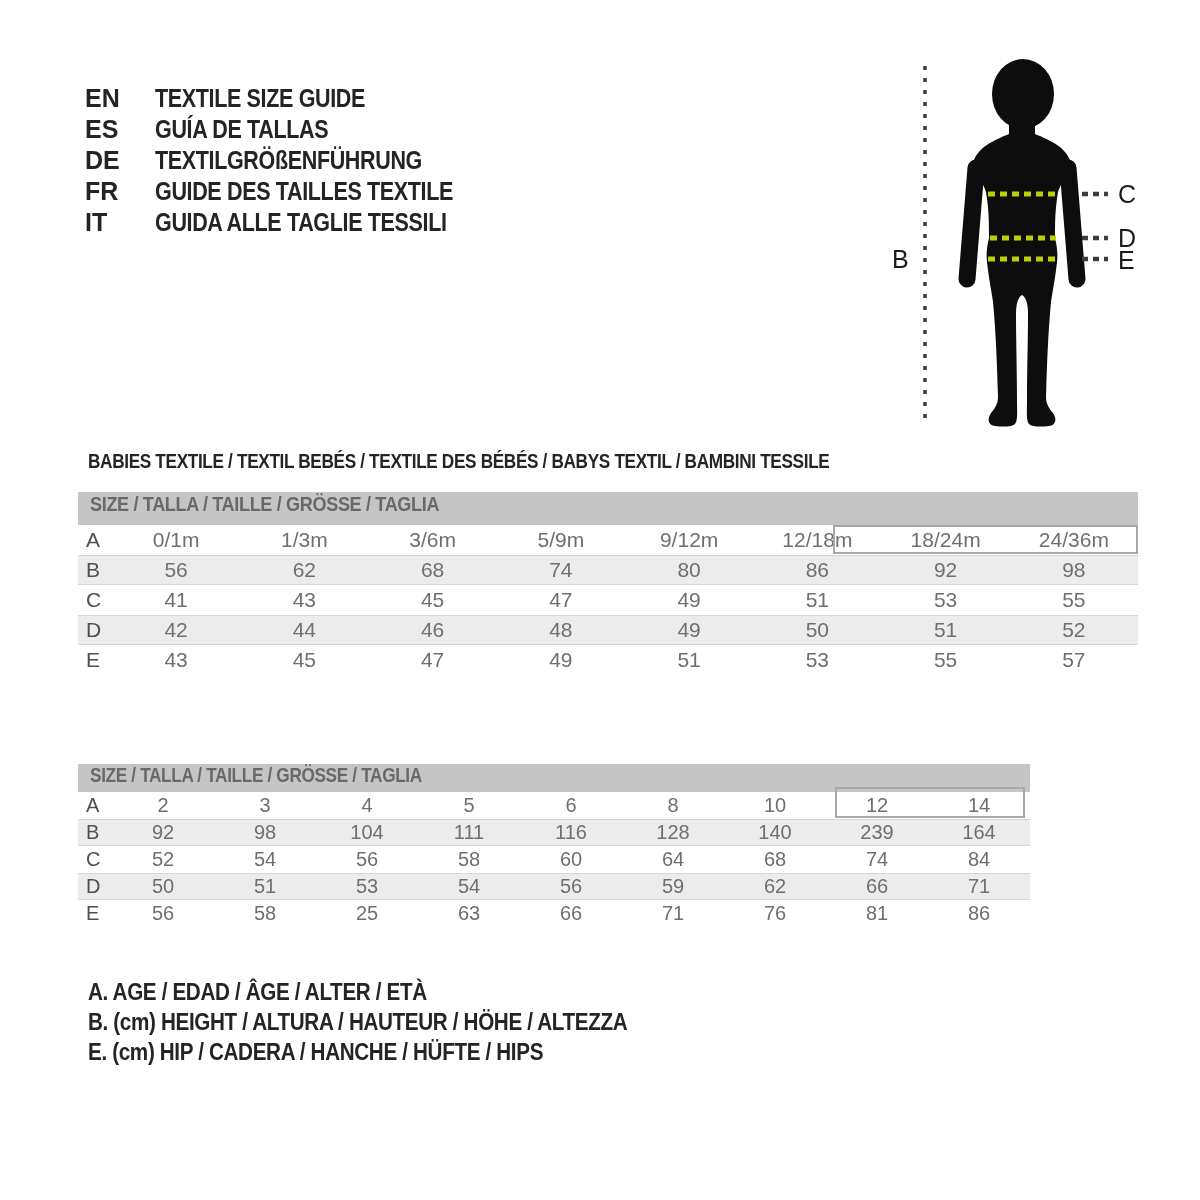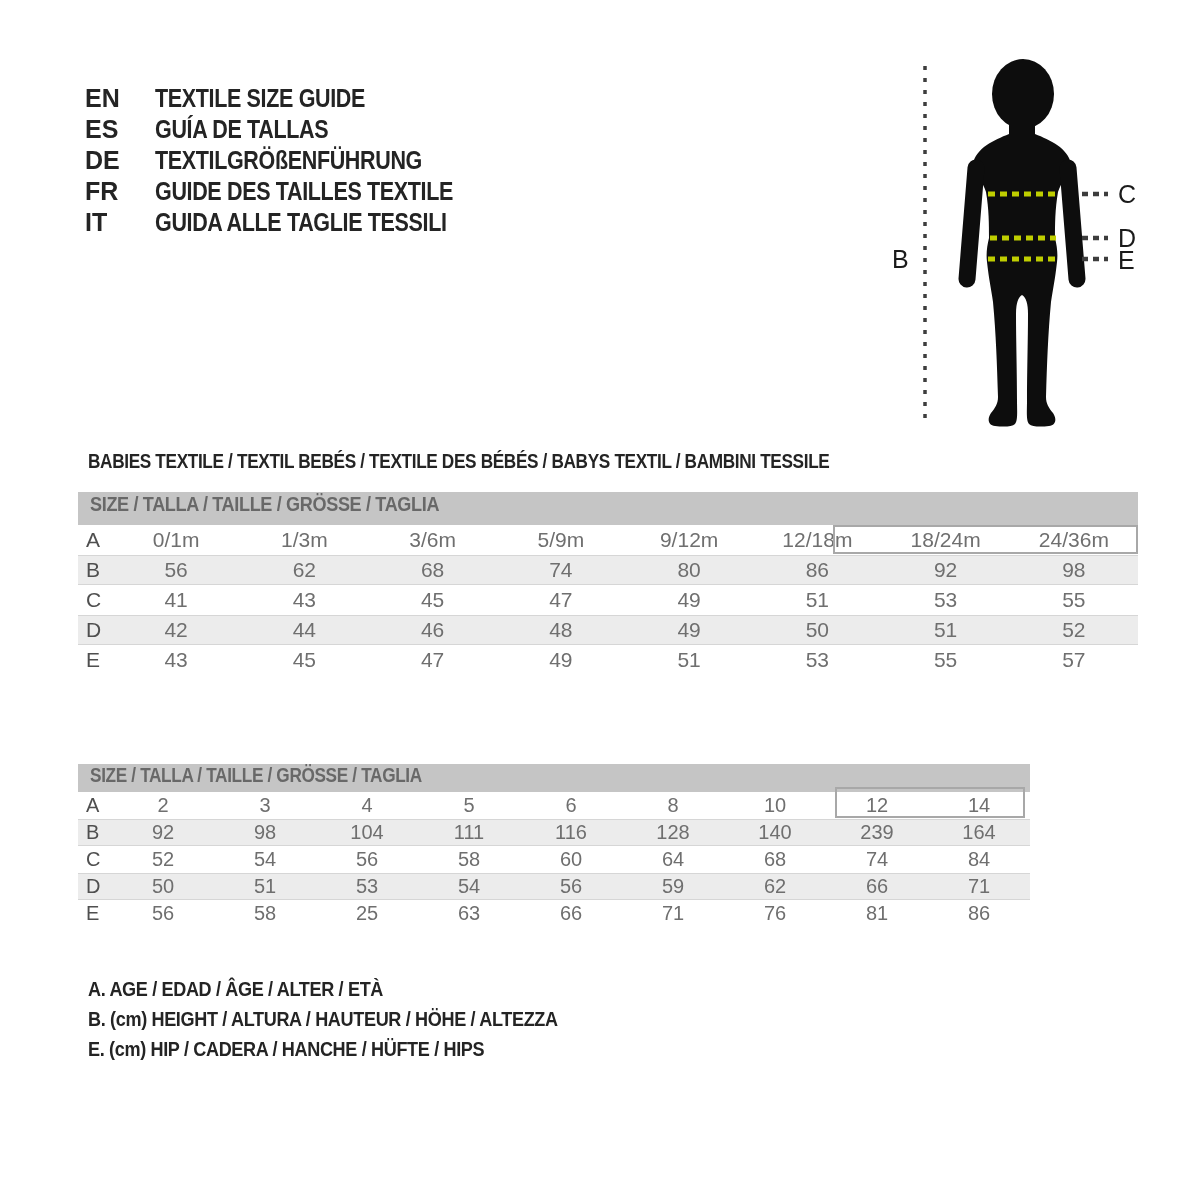--- a/index.html
+++ b/index.html
@@ -36,21 +36,21 @@
   .children .table-row{grid-template-columns:34px repeat(9,1fr);height:27px;font-size:20px;}
   .table-row.striped{background:#ececec;border-top:1px solid #d6d6d6;border-bottom:1px solid #d6d6d6;box-sizing:border-box;}
   .cell{display:flex;justify-content:center;color:#6f6f6f;}
   .cell.rowlabel{justify-content:flex-start;padding-left:8px;color:#4f4f4f;}
   .highlight-box{position:absolute;border:2px solid #a8a8a8;box-sizing:border-box;background:transparent;z-index:3;}
   .babies .highlight-box{left:755px;top:33px;width:305px;height:29px;}
   .children .highlight-box{left:757px;top:23px;width:190px;height:31px;}
 
   
   .legend{position:absolute;left:88px;top:977px;}
-  .legend-item{height:30px;display:flex;align-items:flex-start;font-size:21px;font-weight:bold;color:#242424;}
+  .legend-item{height:30px;display:flex;align-items:center;font-size:24px;font-weight:bold;color:#242424;}
 </style>
 </head>
 <body>
 
 <div id="canvas">
 
   <div class="lang-list">
     <div class="lang-row">
       <span class="lang-code">EN</span>
       <span class="cond">TEXTILE SIZE GUIDE</span>

